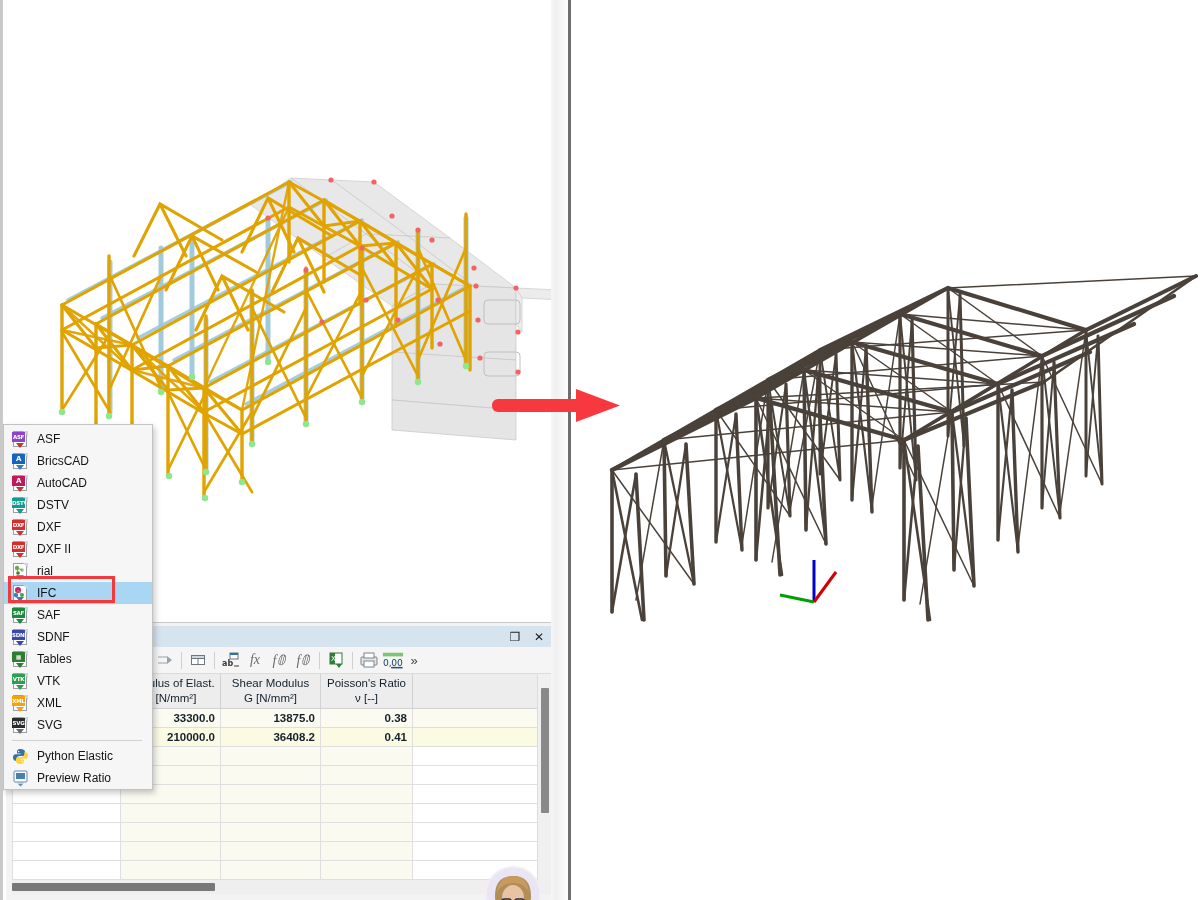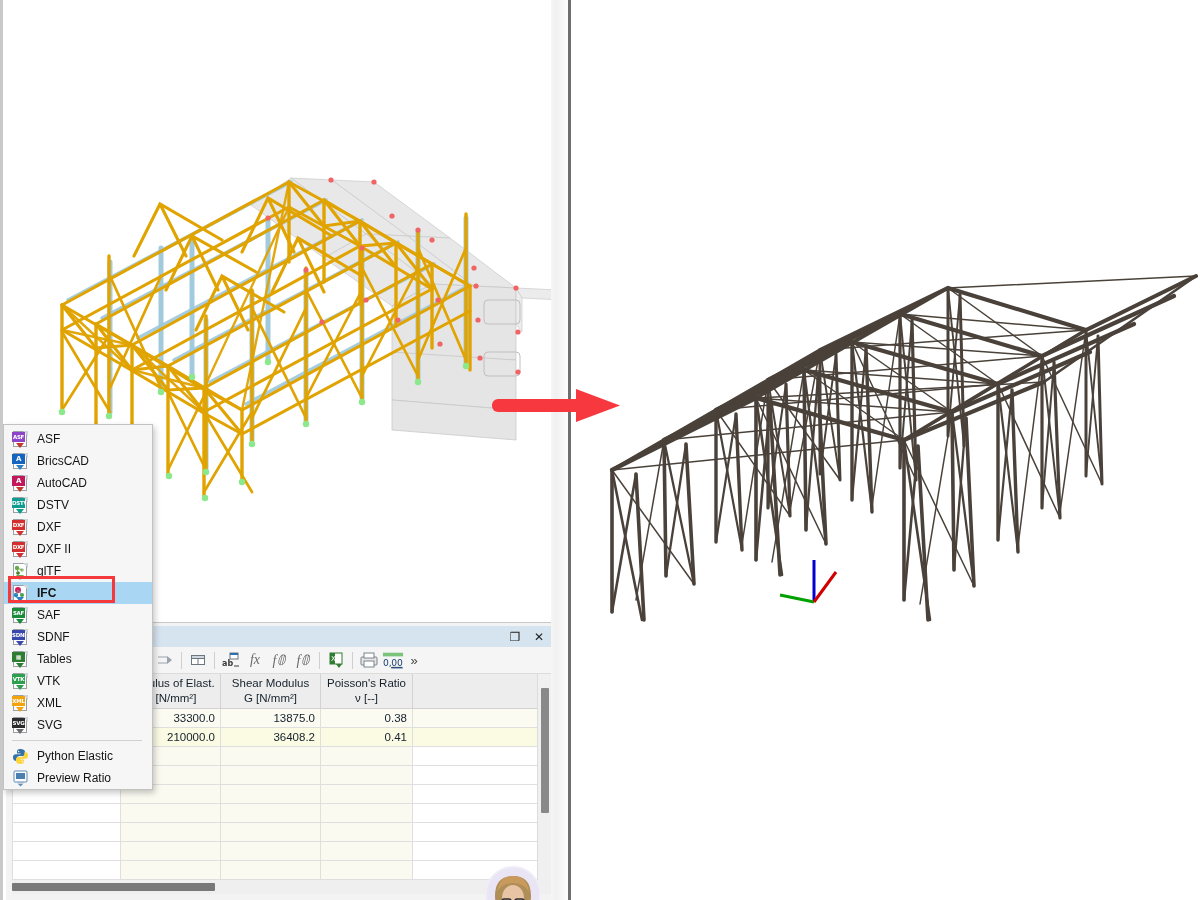--- a/index.html
+++ b/index.html
@@ -71,21 +71,21 @@
                font-size: 11.5px; color: #14202b; }
   table.grid th {
     background: #ededed; border: 1px solid #d2d2d2; border-top: none;
     font-weight: normal; height: 34px; padding: 1px 5px;
     vertical-align: middle; line-height: 1.25;
   }
   table.grid th .hl1 { display: block; }
   table.grid th .hl2 { display: block; }
   table.grid td {
     border: 1px solid #dfdfdf; height: 19px; padding: 0 5px;
-    white-space: nowrap; overflow: hidden;
+    white-space: nowrap; overflow: hidden; font-weight: bold;
   }
   td.num { text-align: right; }
   td.txt { text-align: left; }
   tr.row-a td { background: #ffffff; }
   tr.row-a td.tint { background: #fbfbf2; }
   tr.row-b td { background: #fdfdee; }
   tr.row-b td.tint { background: #fbfbe4; }
   tr.empty td { background: #ffffff; height: 19px; }
   tr.empty td.tint { background: #fafaf1; }
 
@@ -115,21 +115,21 @@
     position: absolute; left: 0; top: 424px; width: 150px; height: 366px;
     background: #f6f6f6; border: 1px solid #c2c2c2;
     box-shadow: 2px 3px 6px rgba(0,0,0,0.22);
     padding: 3px 0; z-index: 40;
   }
   .menu-item {
     height: 22px; display: flex; align-items: center; gap: 8px;
     padding: 0 6px 0 8px; font-size: 12px; color: #141414; cursor: pointer;
     white-space: nowrap;
   }
-  .menu-item.selected { background: #a9d6f2; font-weight: bold; }
+  .menu-item.selected { background: #a9d6f2; }
   .mi-icon { width: 17px; height: 17px; flex: 0 0 17px; position: relative; }
   .menu-sep { height: 1px; background: #d0d0d0; margin: 4px 10px 4px 8px; }
   .mi-label { line-height: 1; }
 
   
   .fi { position: absolute; inset: 0; }
   .fi .sheet {
     position: absolute; left: 1px; top: 0px; width: 14px; height: 16px;
     background: #fdfdfd; border: 1px solid #9aa0a6;
   }
@@ -687,21 +687,21 @@
           <svg style="position:absolute;left:1px;top:1px" width="12" height="12" viewBox="0 0 12 12">
                 <circle cx="4" cy="4" r="2.2" fill="#6aa84f"></circle>
                 <circle cx="9" cy="6" r="1.8" fill="#93c47d"></circle>
                 <circle cx="5" cy="9" r="1.8" fill="#38761d"></circle>
                 <line x1="4" y1="4" x2="9" y2="6" stroke="#6aa84f"></line>
                 <line x1="4" y1="4" x2="5" y2="9" stroke="#6aa84f"></line>
               </svg>
           <span class="arrow" style="border-top-color:#6aa84f"></span>
             </span>
           </span>
-        <span class="mi-label">glTF</span>
+        <span class="mi-label">rial</span>
       </div>
 
       <div class="menu-item selected">
         <span class="mi-icon">
             <span class="fi">
               <span class="sheet"></span>
               <span class="fold"></span>
           <svg style="position:absolute;left:1px;top:1px" width="12" height="13" viewBox="0 0 12 13">
                 <circle cx="5" cy="4" r="3" fill="#d81b60"></circle>
                 <circle cx="3" cy="9" r="2.2" fill="#1e88c7"></circle>

